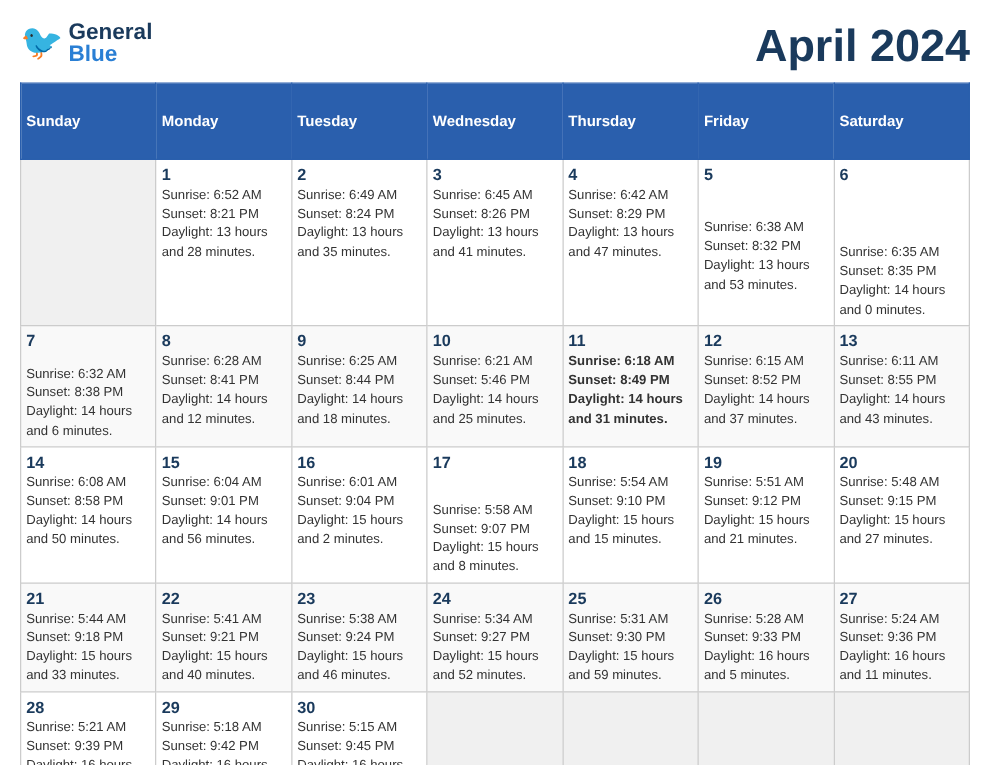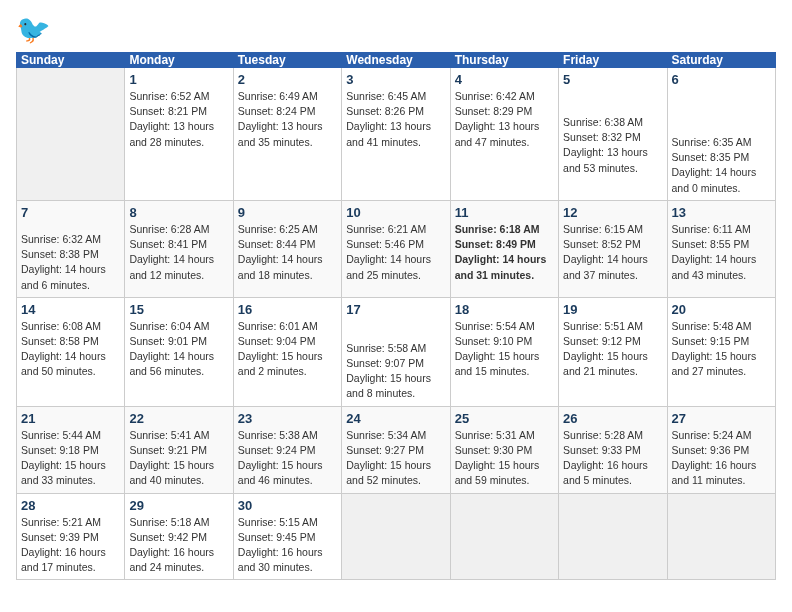--- a/index.html
+++ b/index.html
@@ -29,21 +29,21 @@
       color: #333;
     }
     table {
       width: 100%;
       border-collapse: collapse;
       font-size: 11px;
     }
     thead tr th {
       background: #2a5fad;
       color: #fff;
-      padding: 0 4px;
+      padding: 23px 4px;
       text-align: left;
       font-size: 12px;
       font-weight: bold;
       border: 1px solid #2a5fad;
     }
     tbody tr td {
       border: 1px solid #ccc;
       vertical-align: top;
       padding: 4px 4px;
       height: 80px;
@@ -93,22 +93,27 @@
       margin-right: 4px;
       line-height: 1;
     }
   </style>
 </head>
 <body>
 
 <div class="header">
   <div class="logo-wrapper">
     <span class="logo-bird">🐦</span>
+    <div class="logo-name">
+      <span class="logo-general">General</span>
+      <span class="logo-blue">Blue</span>
+    </div>
   </div>
   <div class="title-block">
+    <div class="month-title">April 2024</div>
   </div>
 </div>
 
 <table>
   <thead>
     <tr>
     <th>Sunday</th>
         <th>Monday</th>
         <th>Tuesday</th>
         <th>Wednesday</th>

